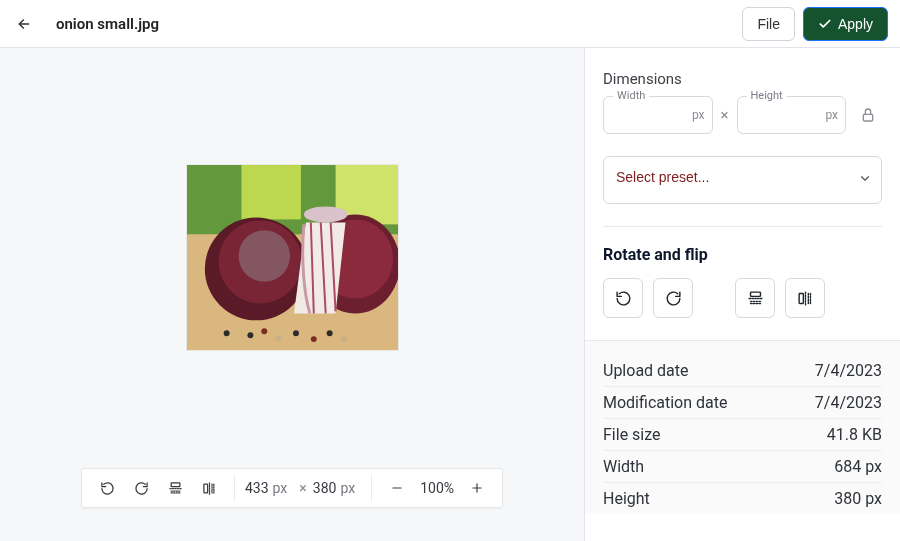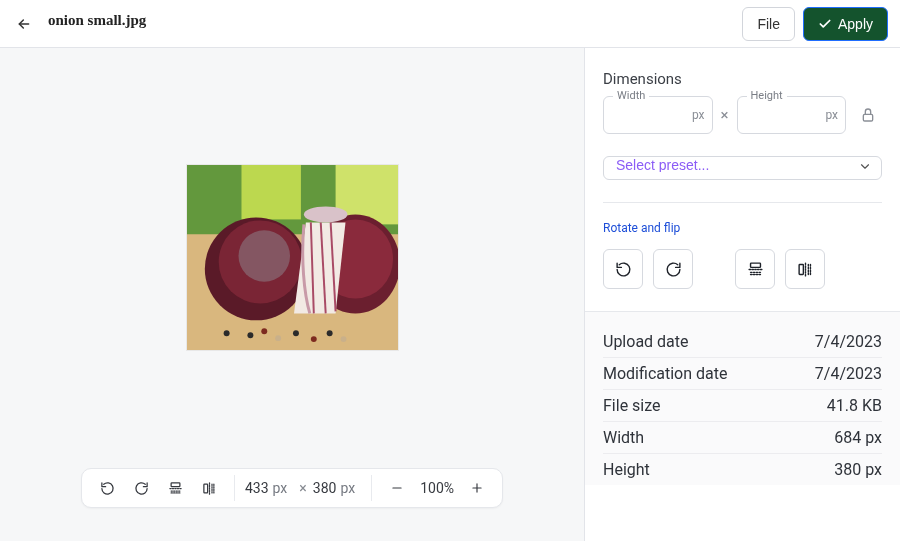--- a/index.html
+++ b/index.html
@@ -15,23 +15,22 @@
     .header {
       display: flex;
       align-items: center;
       justify-content: space-between;
       height: 48px;
       padding: 0 12px;
       border-bottom: 1px solid #e2e4e9;
     }
     .header-left {
       display: flex;
-      align-items: flex-start;
-      gap: 12px;
-      font-family: Liberation Serif, serif;
+      align-items: center;
+      gap: 20px;
     }
     .back-btn {
       width: 24px;
       height: 24px;
       display: flex;
       align-items: center;
       justify-content: center;
       cursor: pointer;
       color: #333;
     }
@@ -88,21 +87,21 @@
       overflow: hidden;
     }
     .image-wrap svg { width: 100%; height: 100%; display:block; }
     .bottom-toolbar {
       position: absolute;
       bottom: 33px;
       left: 50%;
       transform: translateX(-50%);
       background: #fff;
       border: 1px solid #e5e7eb;
-      border-radius: 10px;
+      border-radius: 3px;
       box-shadow: 0 1px 2px rgba(0,0,0,0.04);
       display: flex;
       align-items: stretch;
       height: 40px;
     }
     .tb-group {
       display: flex;
       align-items: center;
       padding: 0 8px;
     }
@@ -183,47 +182,47 @@
       align-items:center;
       justify-content:center;
       color: #8a8e96;
       cursor: pointer;
     }
     .select-box {
       position: relative;
     }
     .select-box select {
       width: 100%;
-      height: 24px;
+      height: 48px;
       border: 1px solid #d6d9df;
       border-radius: 6px;
       padding: 0 30px 7px 12px;
       font-size: 14px;
-      color: #8b5cf6;
+      color: #7f1d1d;
       appearance: none;
       background: #fff;
     }
     .select-box .chev {
       position: absolute;
       right: 10px;
       top: 50%;
       transform: translateY(-50%);
       pointer-events: none;
       color: #555;
     }
     .divider {
       border: 0;
       border-top: 1px solid #e6e8ec;
       margin: 6px 0 18px;
     }
     .sect-title {
-      font-size: 12px;
-      font-weight: 400;
+      font-size: 16px;
+      font-weight: 700;
       margin-bottom: 14px;
-      color: #1d4ed8;
+      color: #0f172a;
     }
     .btn-row {
       display: flex;
       gap: 10px;
     }
     .sq-btn {
       width: 40px;
       height: 40px;
       border: 1px solid #d6d9df;
       border-radius: 6px;

